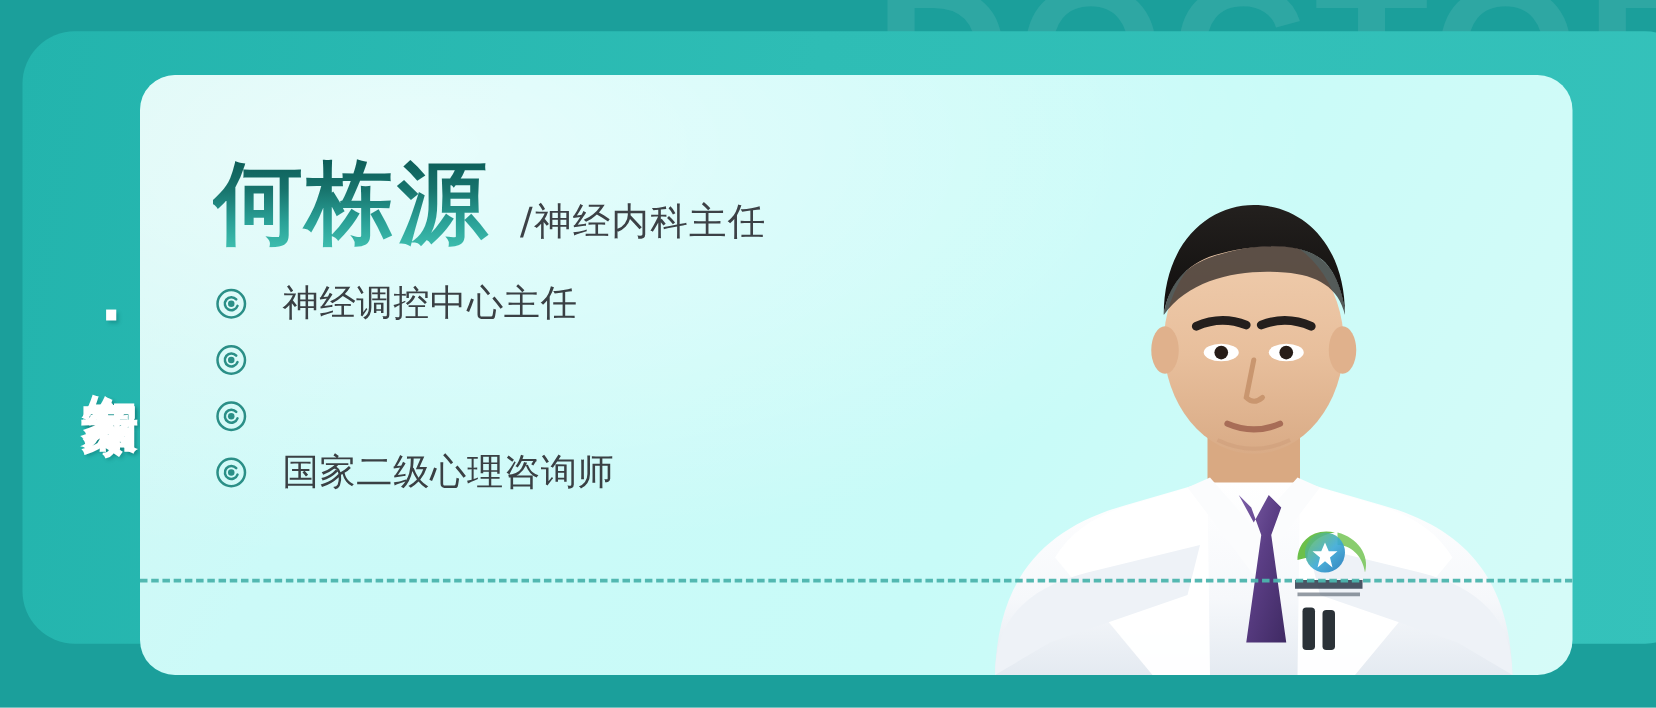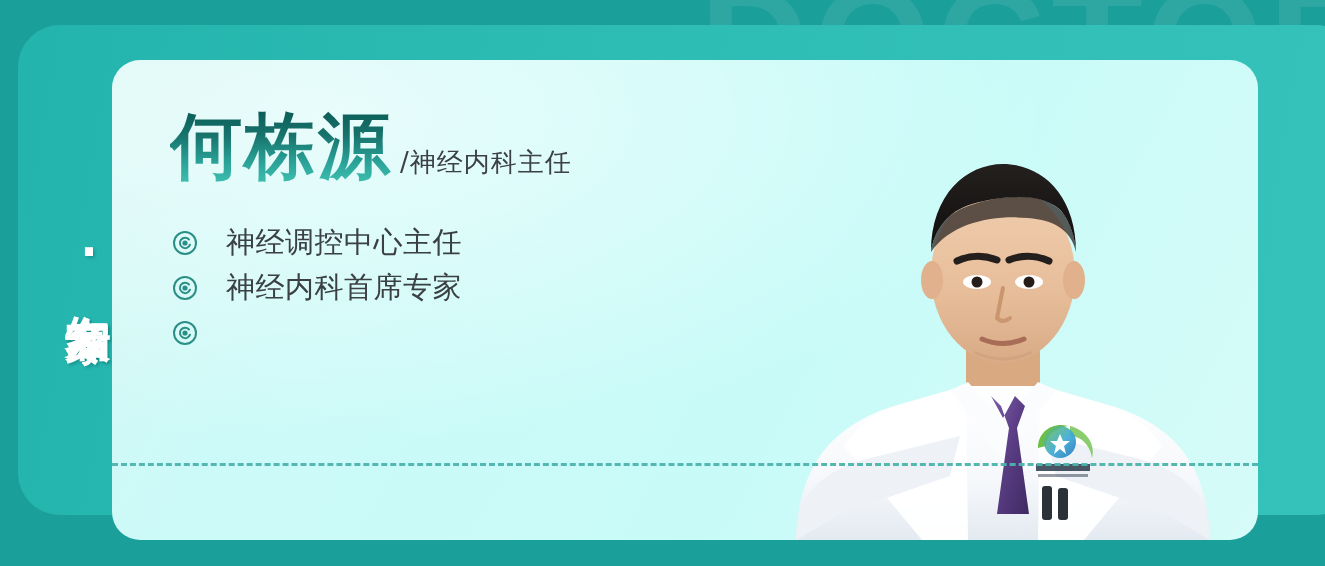--- a/index.html
+++ b/index.html
@@ -71,39 +71,39 @@
     content:"";
     position:absolute; inset:0;
     border-radius:28px;
     background:radial-gradient(ellipse at 18% 12%, rgba(255,255,255,0.55) 0%, rgba(255,255,255,0) 55%);
     pointer-events:none;
   }
 
   
   #name-row{
     position:absolute;
-    left:58px; top:50px;
+    left:58px; top:66px;
     display:flex;
     align-items:baseline;
-    gap:8px;
+    gap:24px;
   }
   #doctor-name{
     font-size:72px;
     font-weight:800;
     line-height:1;
     letter-spacing:2px;
     background:linear-gradient(180deg,#0c5c57 0%, #17736c 35%, #2aa197 72%, #3dbdae 100%);
     -webkit-background-clip:text;
     background-clip:text;
     color:transparent;
     -webkit-text-fill-color:transparent;
     font-family:"DejaVu Serif","Liberation Serif",serif;
   }
   #doctor-title{
-    font-size:26px;
+    font-size:30px;
     font-weight:500;
     color:#3c4146;
     letter-spacing:1px;
     font-family:"DejaVu Sans","Liberation Sans",sans-serif;
   }
 
   
   #credentials{
     position:absolute;
     left:60px; top:160px;
@@ -174,30 +174,39 @@
         <span class="cred-text">神经调控中心主任</span>
       </li>
       <li class="cred-item">
         <span class="cred-icon">
           <svg viewBox="0 0 26 26" xmlns="http://www.w3.org/2000/svg">
             <circle cx="13" cy="13" r="11" fill="none" stroke="#2b8f87" stroke-width="2"></circle>
             <path d="M17 9.5a5.2 5.2 0 1 0 1 5.2" fill="none" stroke="#2b8f87" stroke-width="2" stroke-linecap="round"></path>
             <circle cx="13" cy="13" r="2.6" fill="#2b8f87"></circle>
           </svg>
         </span>
-        <span class="cred-text">神经内科首席专家</span>
-      </li>
-      <li class="cred-item">
-        <span class="cred-icon">
-          <svg viewBox="0 0 26 26" xmlns="http://www.w3.org/2000/svg">
-            <circle cx="13" cy="13" r="11" fill="none" stroke="#2b8f87" stroke-width="2"></circle>
-            <path d="M17 9.5a5.2 5.2 0 1 0 1 5.2" fill="none" stroke="#2b8f87" stroke-width="2" stroke-linecap="round"></path>
-            <circle cx="13" cy="13" r="2.6" fill="#2b8f87"></circle>
-          </svg>
-        </span>
+      </li>
+      <li class="cred-item">
+        <span class="cred-icon">
+          <svg viewBox="0 0 26 26" xmlns="http://www.w3.org/2000/svg">
+            <circle cx="13" cy="13" r="11" fill="none" stroke="#2b8f87" stroke-width="2"></circle>
+            <path d="M17 9.5a5.2 5.2 0 1 0 1 5.2" fill="none" stroke="#2b8f87" stroke-width="2" stroke-linecap="round"></path>
+            <circle cx="13" cy="13" r="2.6" fill="#2b8f87"></circle>
+          </svg>
+        </span>
+      </li>
+      <li class="cred-item">
+        <span class="cred-icon">
+          <svg viewBox="0 0 26 26" xmlns="http://www.w3.org/2000/svg">
+            <circle cx="13" cy="13" r="11" fill="none" stroke="#2b8f87" stroke-width="2"></circle>
+            <path d="M17 9.5a5.2 5.2 0 1 0 1 5.2" fill="none" stroke="#2b8f87" stroke-width="2" stroke-linecap="round"></path>
+            <circle cx="13" cy="13" r="2.6" fill="#2b8f87"></circle>
+          </svg>
+        </span>
+        <span class="cred-text">国家二级心理咨询师</span>
       </li>
     </ul>
 
     <div id="photo">
       <svg viewBox="0 0 430 410" xmlns="http://www.w3.org/2000/svg">
         <defs>
           <linearGradient id="coatG" x1="0" y1="0" x2="0" y2="1">
             <stop offset="0%" stop-color="#ffffff"></stop>
             <stop offset="60%" stop-color="#f6f8fb"></stop>
             <stop offset="100%" stop-color="#e4eaf1"></stop>

